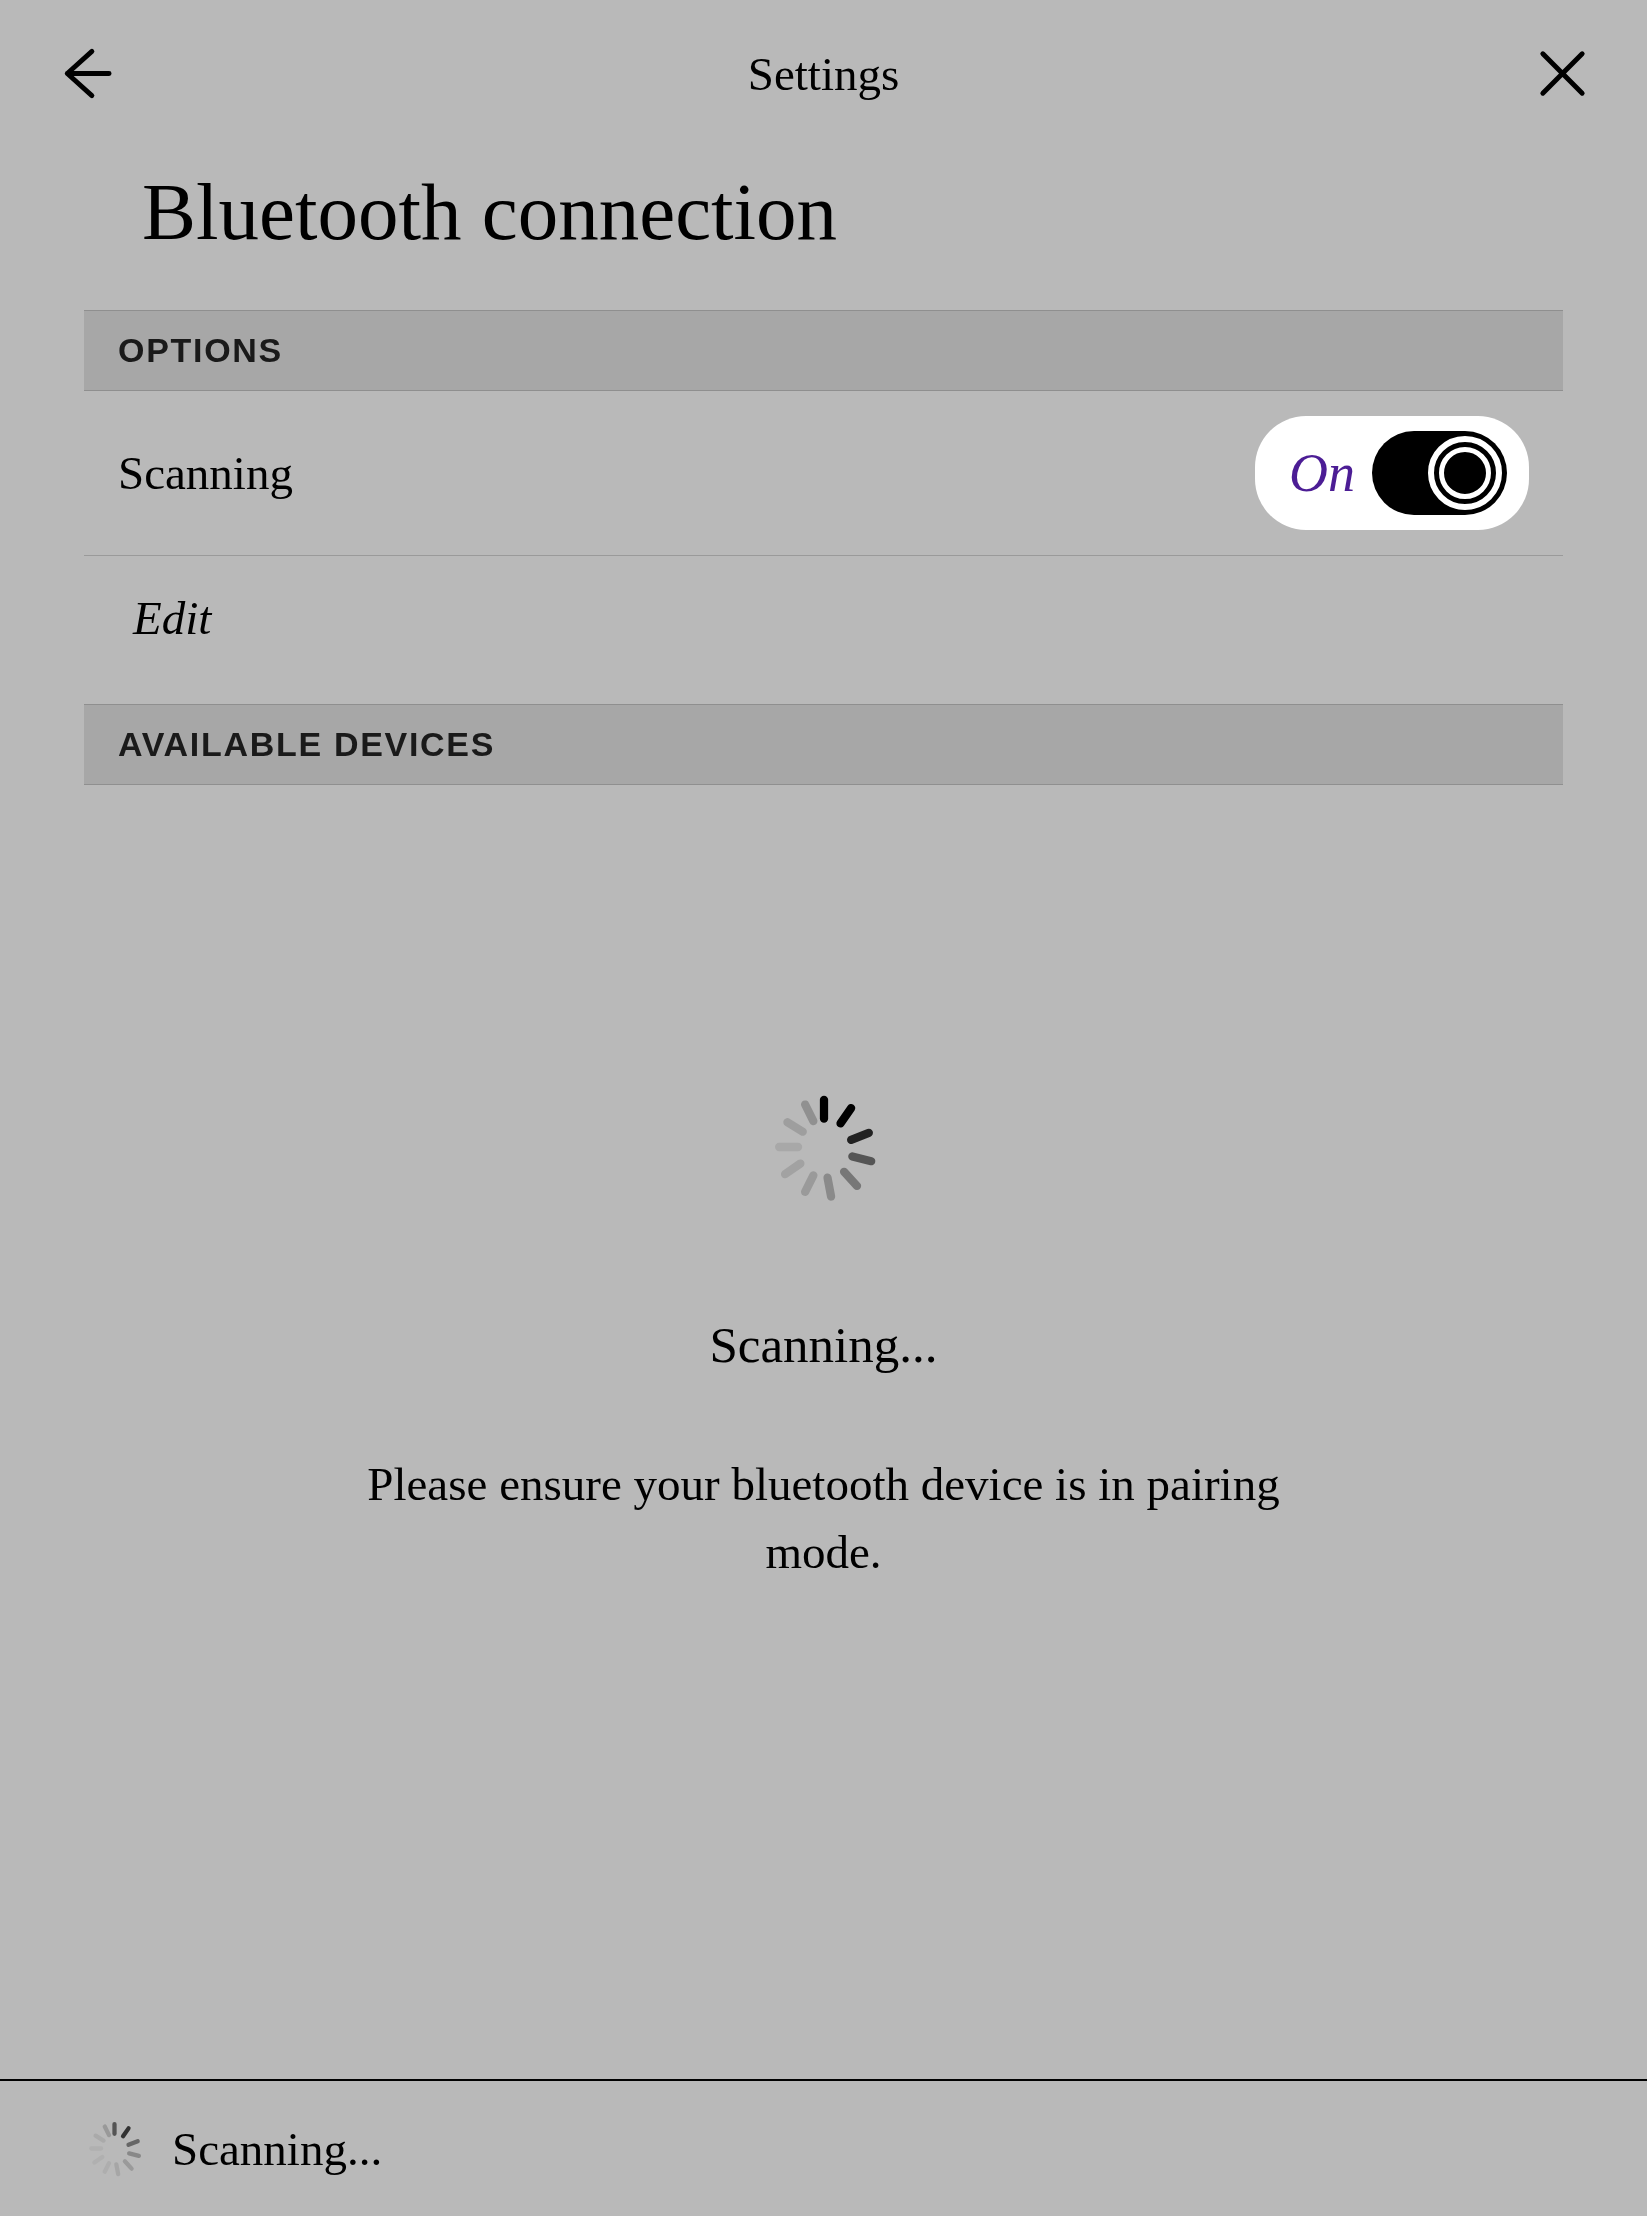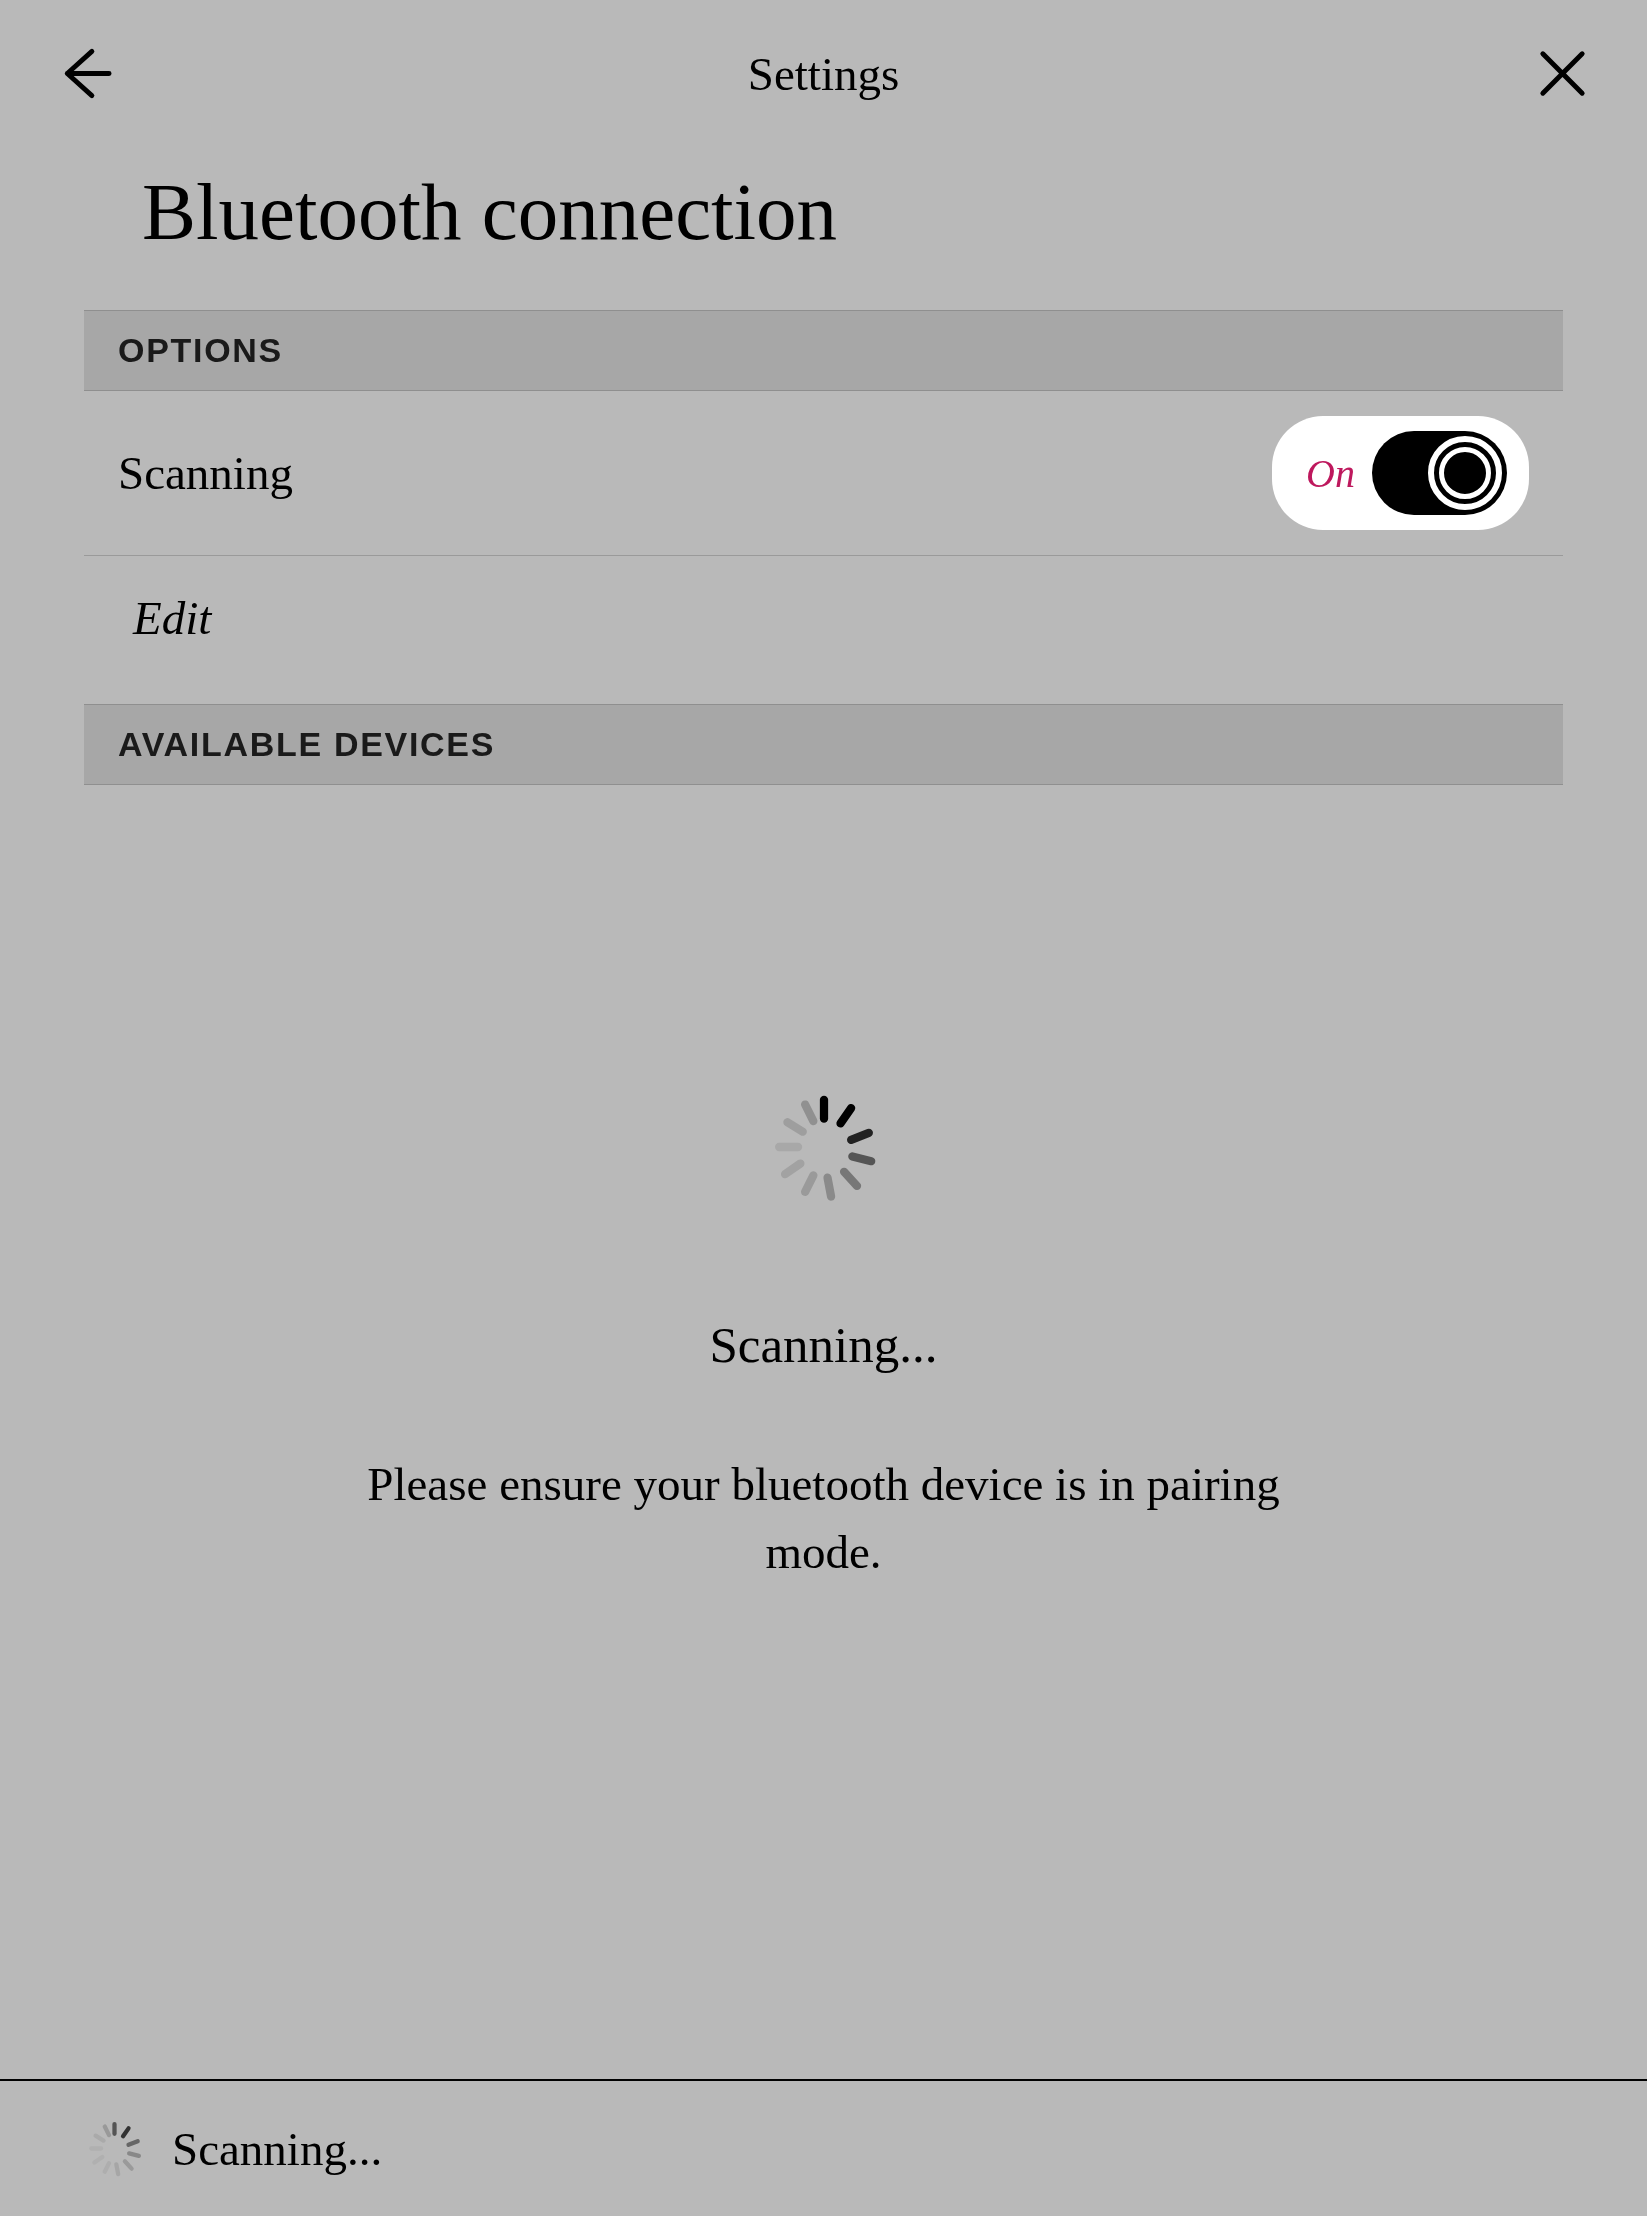--- a/index.html
+++ b/index.html
@@ -104,23 +104,23 @@
   .toggle-pill {
     background: #ffffff;
     border-radius: 51px;
     padding: 15px 22px 15px 34px;
     display: flex;
     align-items: center;
     gap: 17px;
     cursor: pointer;
   }
   .toggle-text {
-    font-size: 40px;
+    font-size: 54px;
     font-style: italic;
-    color: #be185d;
+    color: #4c1d95;
   }
   .toggle-track {
     width: 135px;
     height: 84px;
     background: #000;
     border-radius: 51px;
     position: relative;
   }
   .toggle-knob {
     position: absolute;

